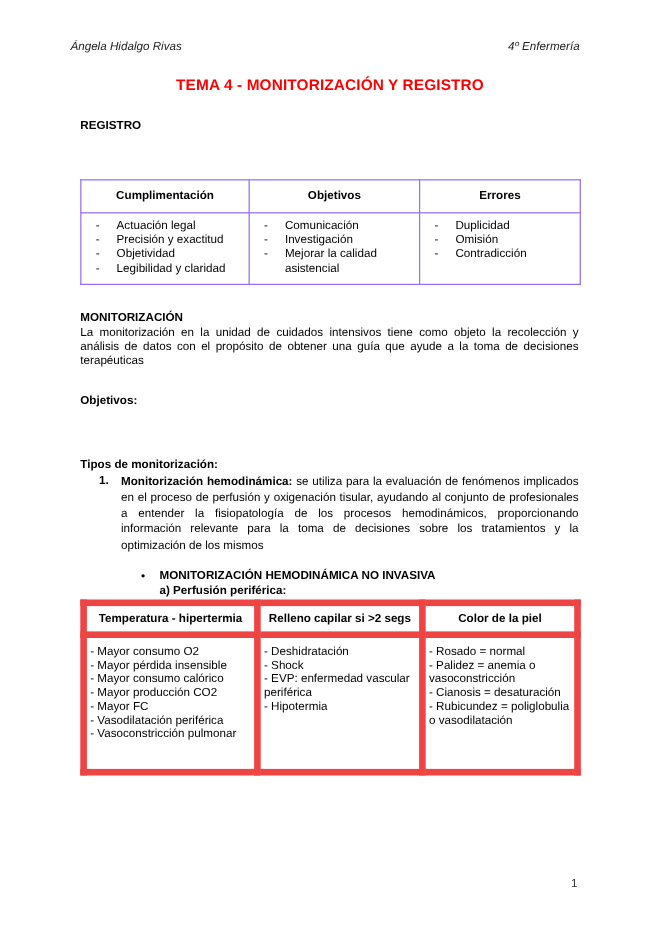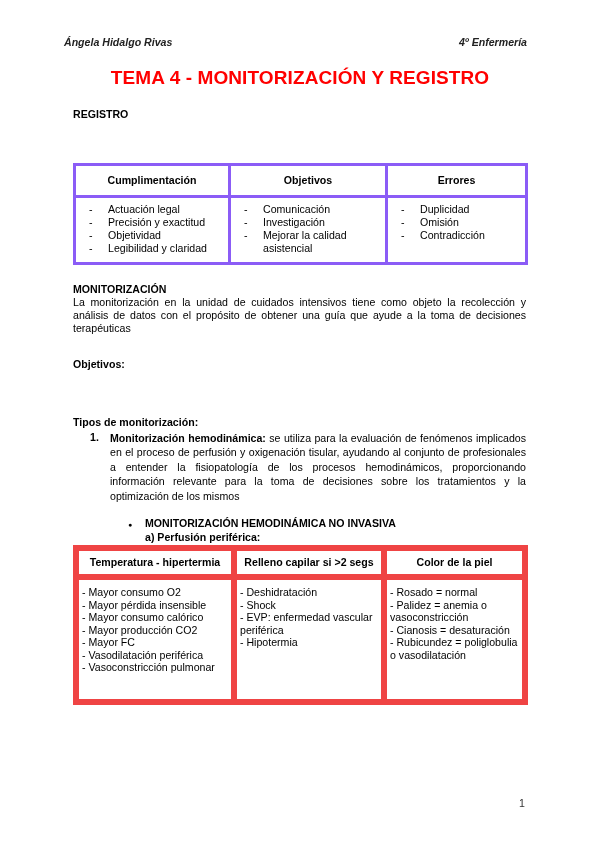--- a/index.html
+++ b/index.html
@@ -1,33 +1,33 @@
 <!DOCTYPE html>
 <html><head>
 <meta charset="utf-8">
 <style>
   html, body { margin: 0; padding: 0; background: #ffffff; }
   body {
     width: 600px; height: 848px; position: relative; overflow: hidden;
     font-family: "Liberation Sans", sans-serif; color: #000000;
     font-size: 10.6px; line-height: 13px;
   }
-  .hdr { position: absolute; top: 36px; font-style: italic; font-size: 10.6px; color: #222; font-weight: bold; }
+  .hdr { position: absolute; top: 36px; font-style: italic; font-size: 10.6px; color: #222; }
   .hdr.left { left: 64px; }
   .hdr.right { right: 73px; }
   .title {
     position: absolute; top: 71px; left: 0; width: 600px; text-align: center;
-    color: #ff0000; font-weight: bold; font-size: 19px; letter-spacing: 0.1px;
+    color: #ff0000; font-weight: bold; font-size: 14px; letter-spacing: 0.1px;
   }
   .content { position: absolute; left: 73px; width: 453px; }
   .h-sec { font-weight: bold; }
   .just { text-align: justify; }
   table { border-collapse: collapse; }
   .t1 { position: absolute; top: 163px; left: 73px; width: 455px; }
-  .t1 td, .t1 th { border: 3px solid #8b5cf6; vertical-align: top; }
+  .t1 td, .t1 th { border: 1px solid #8b5cf6; vertical-align: top; }
   .t1 th { font-weight: bold; height: 27px; text-align: center; vertical-align: middle; }
   .t1 td { padding: 5px 0 4px 0; height: 55px; }
   .t1 ul { margin: 0; padding: 0; list-style: none; }
   .t1 li { position: relative; padding-left: 32px; line-height: 13px; }
   .t1 li::before { content: "-"; position: absolute; left: 13px; }
   .blk { position: absolute; left: 73px; width: 453px; }
   .bullets { margin: 0; padding: 0; list-style: none; }
   .bullets li { position: relative; padding-left: 37px; }
   .bullets li::before { content: "●"; position: absolute; left: 18px; font-size: 7px; }
   .numitem { position: absolute; left: 73px; width: 453px; }

